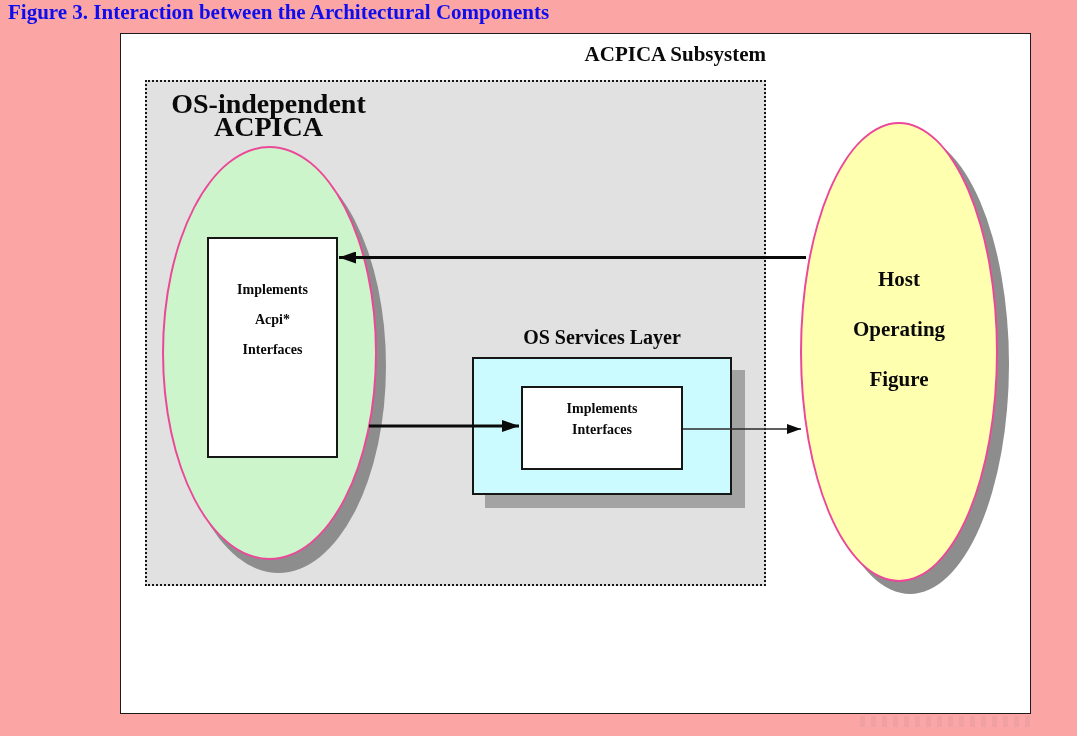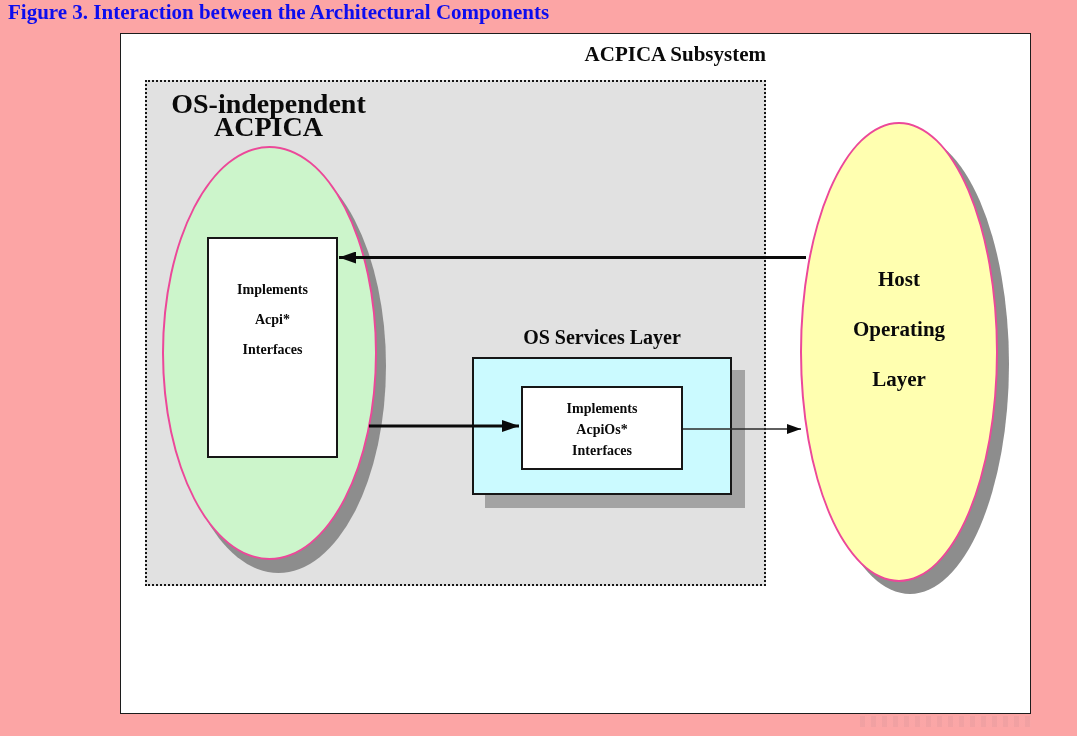--- a/index.html
+++ b/index.html
@@ -100,28 +100,27 @@
     <div>Acpi*</div>
     <div>Interfaces</div>
   </div>
 
   <div class="abs os-services-label">OS Services Layer</div>
 
   <div class="abs cyan-box"></div>
 
   <div class="abs white-inner acpios-box">
     <div>Implements</div>
-    <div>AcpiOs*</div>
     <div>Interfaces</div>
   </div>
 
   <div class="abs ellipse yellow-ellipse">
     <div>Host</div>
     <div>Operating</div>
-    <div>Layer</div>
+    <div>Figure</div>
   </div>
 
   <svg class="abs arrows" width="1079" height="736" viewBox="0 0 1079 736" xmlns="http://www.w3.org/2000/svg">
     <defs>
       <marker id="ah" markerUnits="userSpaceOnUse" markerWidth="17" markerHeight="12" refX="17" refY="6" orient="auto">
         <polygon points="0,0 17,6 0,12" fill="#0a0a0a"></polygon>
       </marker>
       <marker id="ah-sm" markerUnits="userSpaceOnUse" markerWidth="14" markerHeight="10" refX="14" refY="5" orient="auto">
         <polygon points="0,0 14,5 0,10" fill="#0a0a0a"></polygon>
       </marker>

